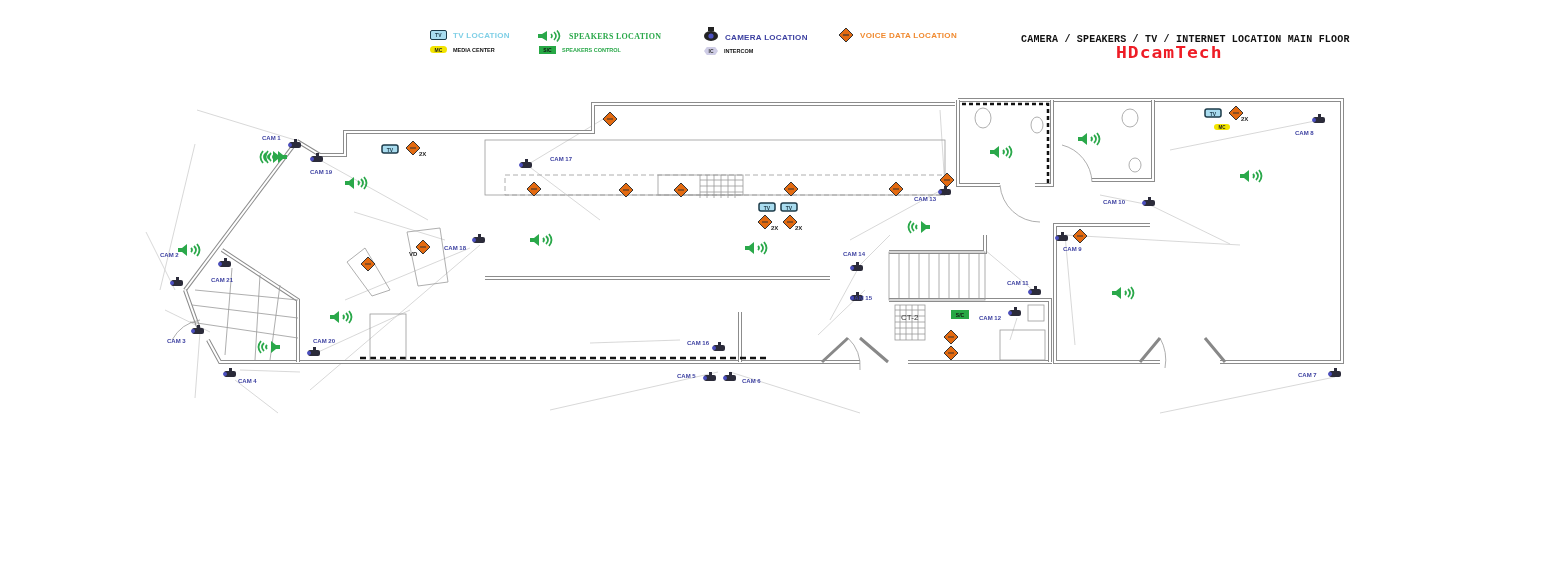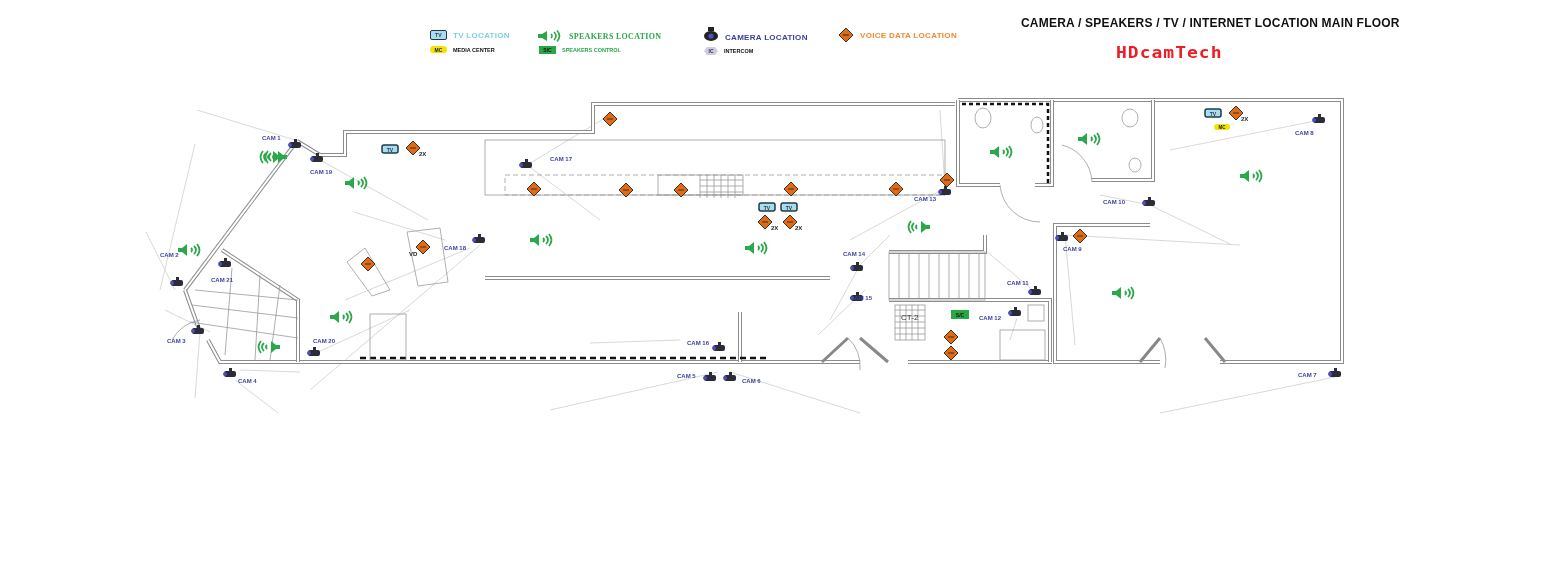--- a/index.html
+++ b/index.html
@@ -6,21 +6,21 @@
   body { width: 1548px; height: 570px; position: relative; overflow: hidden; font-family: "Liberation Sans", sans-serif; }
   #plan { position: absolute; left: 0; top: 0; }
   .legend-item { position: absolute; display: flex; align-items: center; gap: 6px; font-family: "Liberation Sans", sans-serif; font-weight: bold; white-space: nowrap; }
   .legend-main { font-size: 8px; letter-spacing: 0.3px; }
   .legend-sub { font-size: 5.5px; color: #111; }
   .badge { display: inline-flex; align-items: center; justify-content: center; font-weight: bold; font-family: "Liberation Sans", sans-serif; }
   .badge-tv { width: 15px; height: 8px; border: 1.5px solid #1d3b4a; background: #a9dcef; border-radius: 2px; font-size: 5px; color: #1d3b4a; }
   .badge-mc { width: 17px; height: 7px; background: #f2e400; border-radius: 4px; font-size: 5px; color: #222; }
   .badge-sc { width: 17px; height: 8px; background: #27a845; font-size: 5px; color: #111; }
   .badge-ic { width: 14px; height: 8px; background: #cfcde6; font-size: 5px; color: #333; clip-path: polygon(20% 0,80% 0,100% 50%,80% 100%,20% 100%,0 50%); }
-  .title { position: absolute; left: 1021px; top: 16px; font-size: 12px; font-weight: bold; color: #111; letter-spacing: 0.2px; white-space: nowrap; }
+  .title { position: absolute; left: 1021px; top: 34px; font-size: 10px; font-weight: bold; color: #111; letter-spacing: 0.2px; white-space: nowrap; font-family: Liberation Mono, monospace; }
   .brand { position: absolute; left: 1116px; top: 43px; font-family: "DejaVu Sans Mono", monospace; font-size: 18px; font-weight: bold; color: #ee1c25; letter-spacing: 1px; line-height: 20px; transform: scaleY(0.9); white-space: nowrap; }
   .cam-label { font-family: "Liberation Sans", sans-serif; font-size: 6px; font-weight: bold; fill: #3b3fa0; }
   .small-label { font-family: "Liberation Sans", sans-serif; font-size: 6px; font-weight: bold; fill: #222; }
 </style>
 </head>
 <body>
 
 <div class="legend-item legend-main" style="left:430px;top:30px;">
   <span class="badge badge-tv">TV</span>
   <span style="color:#7fcfe6">TV LOCATION</span>

